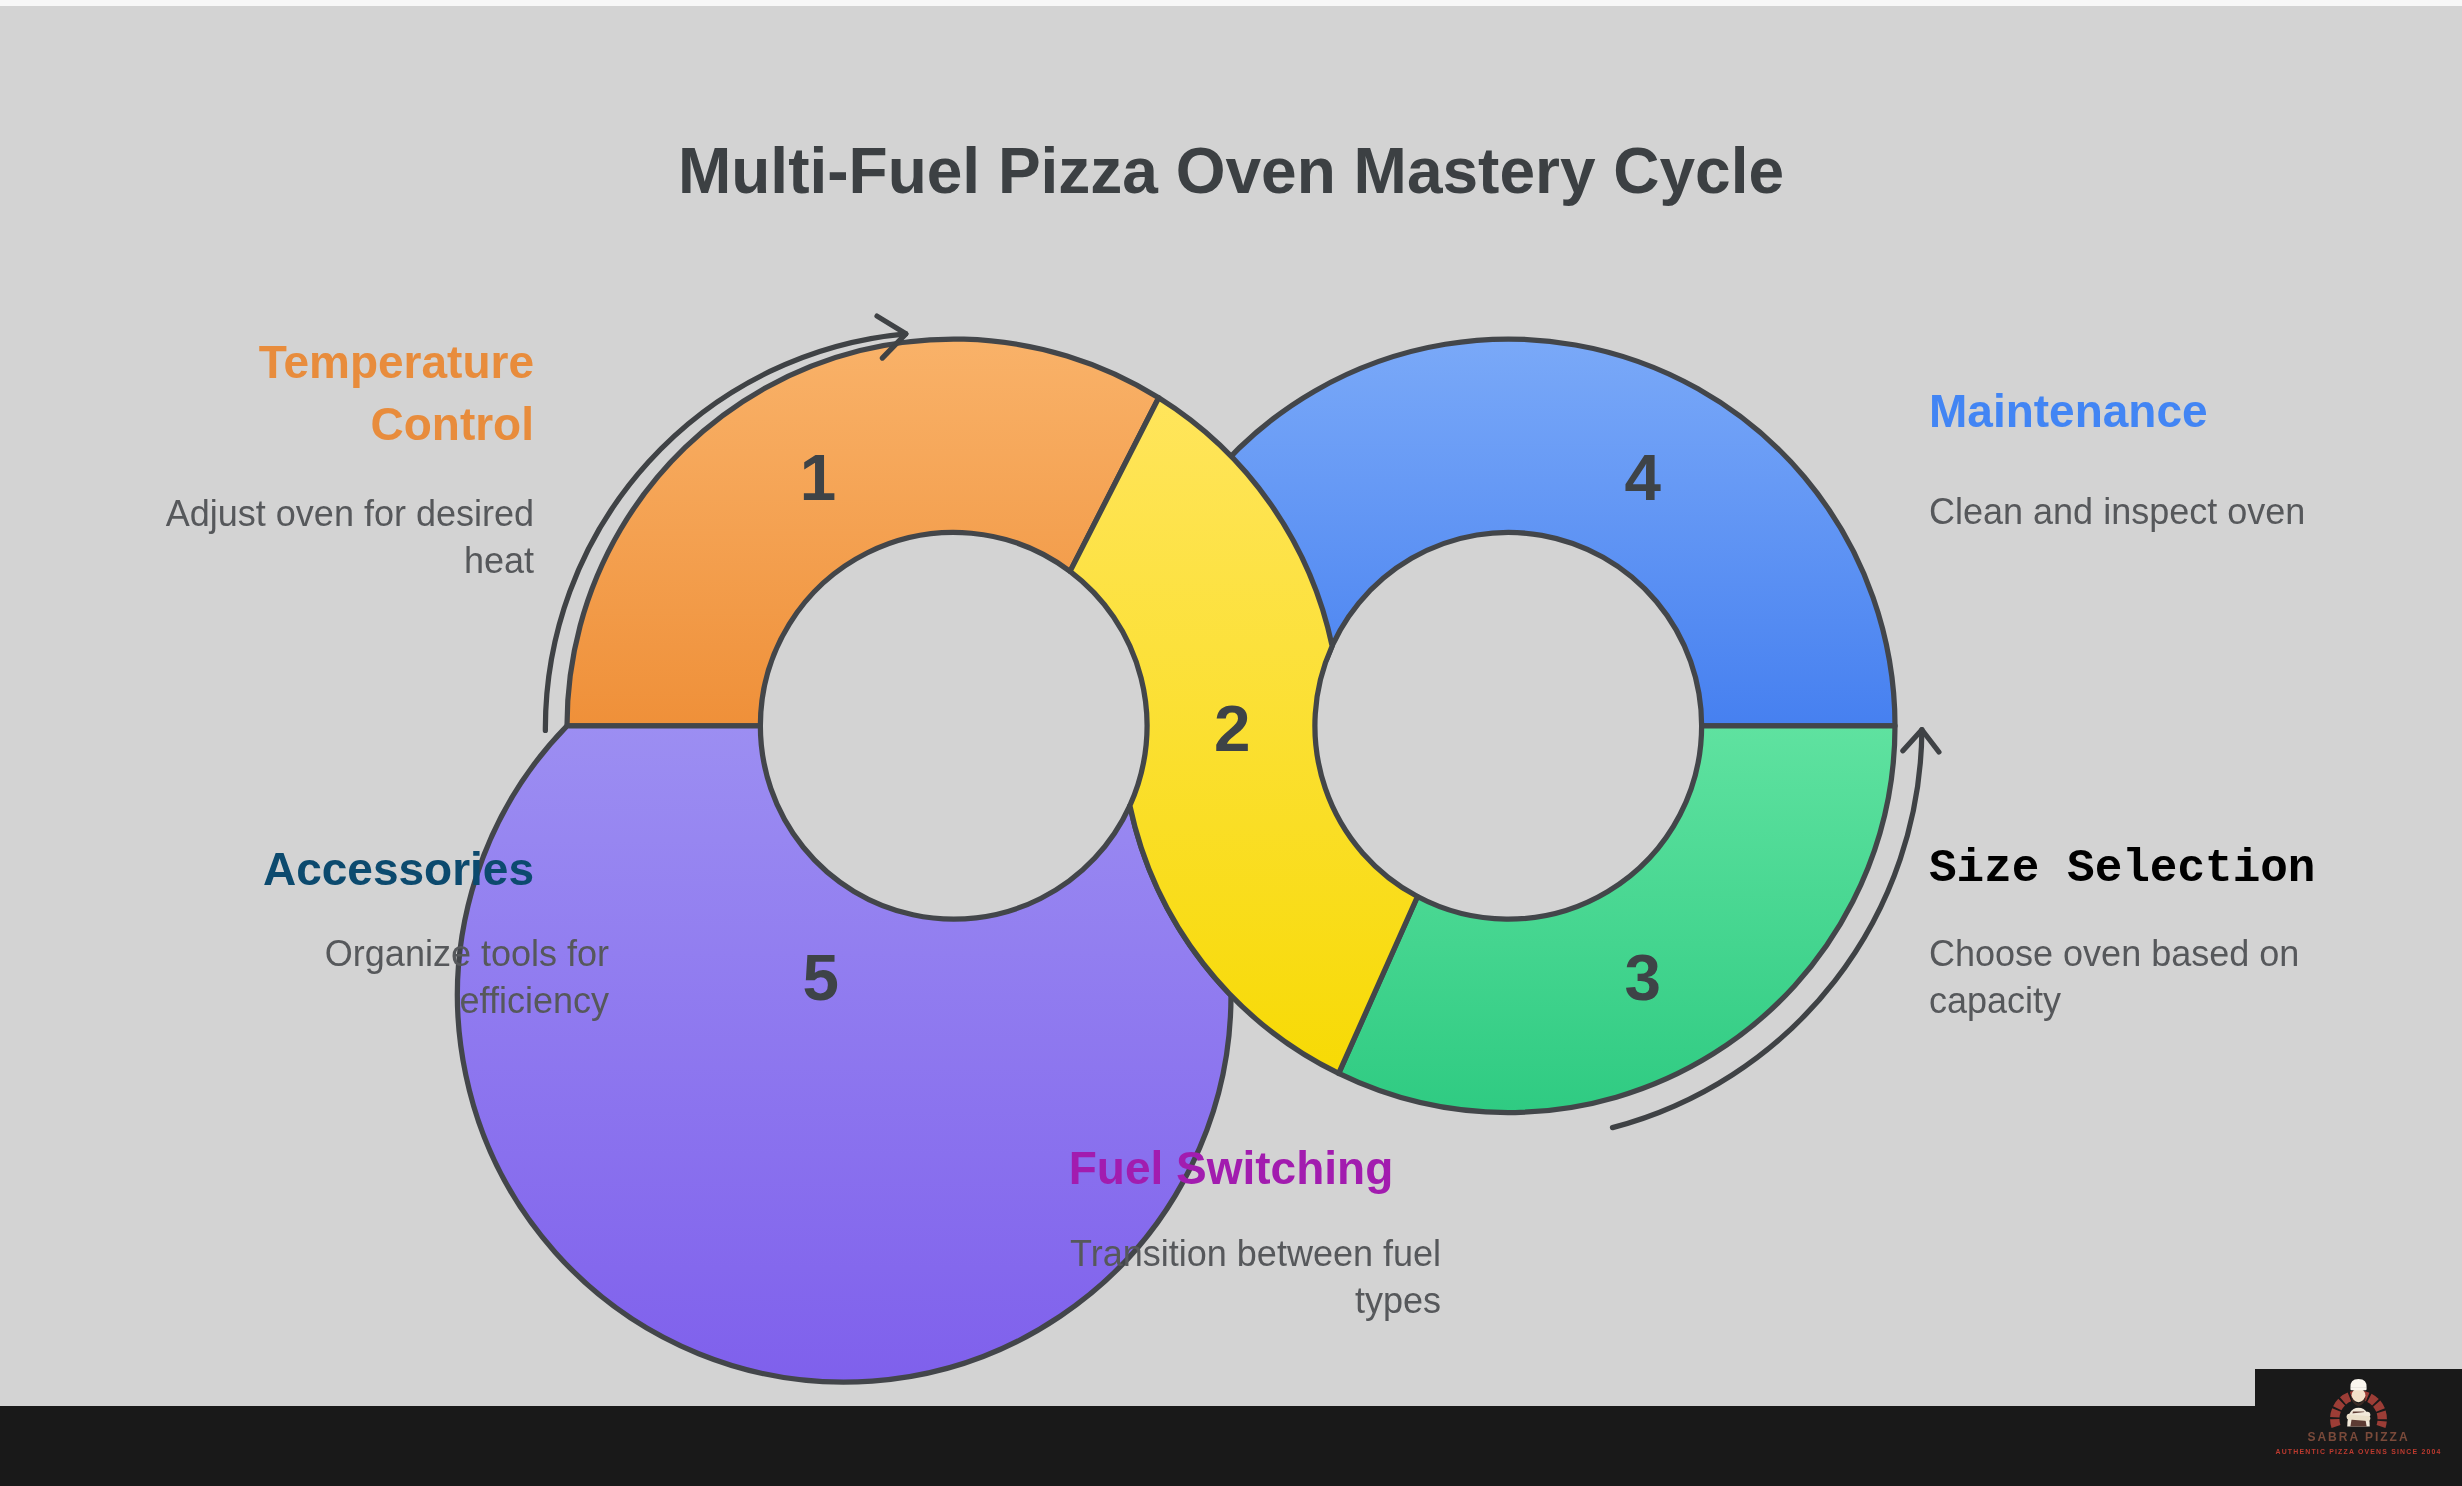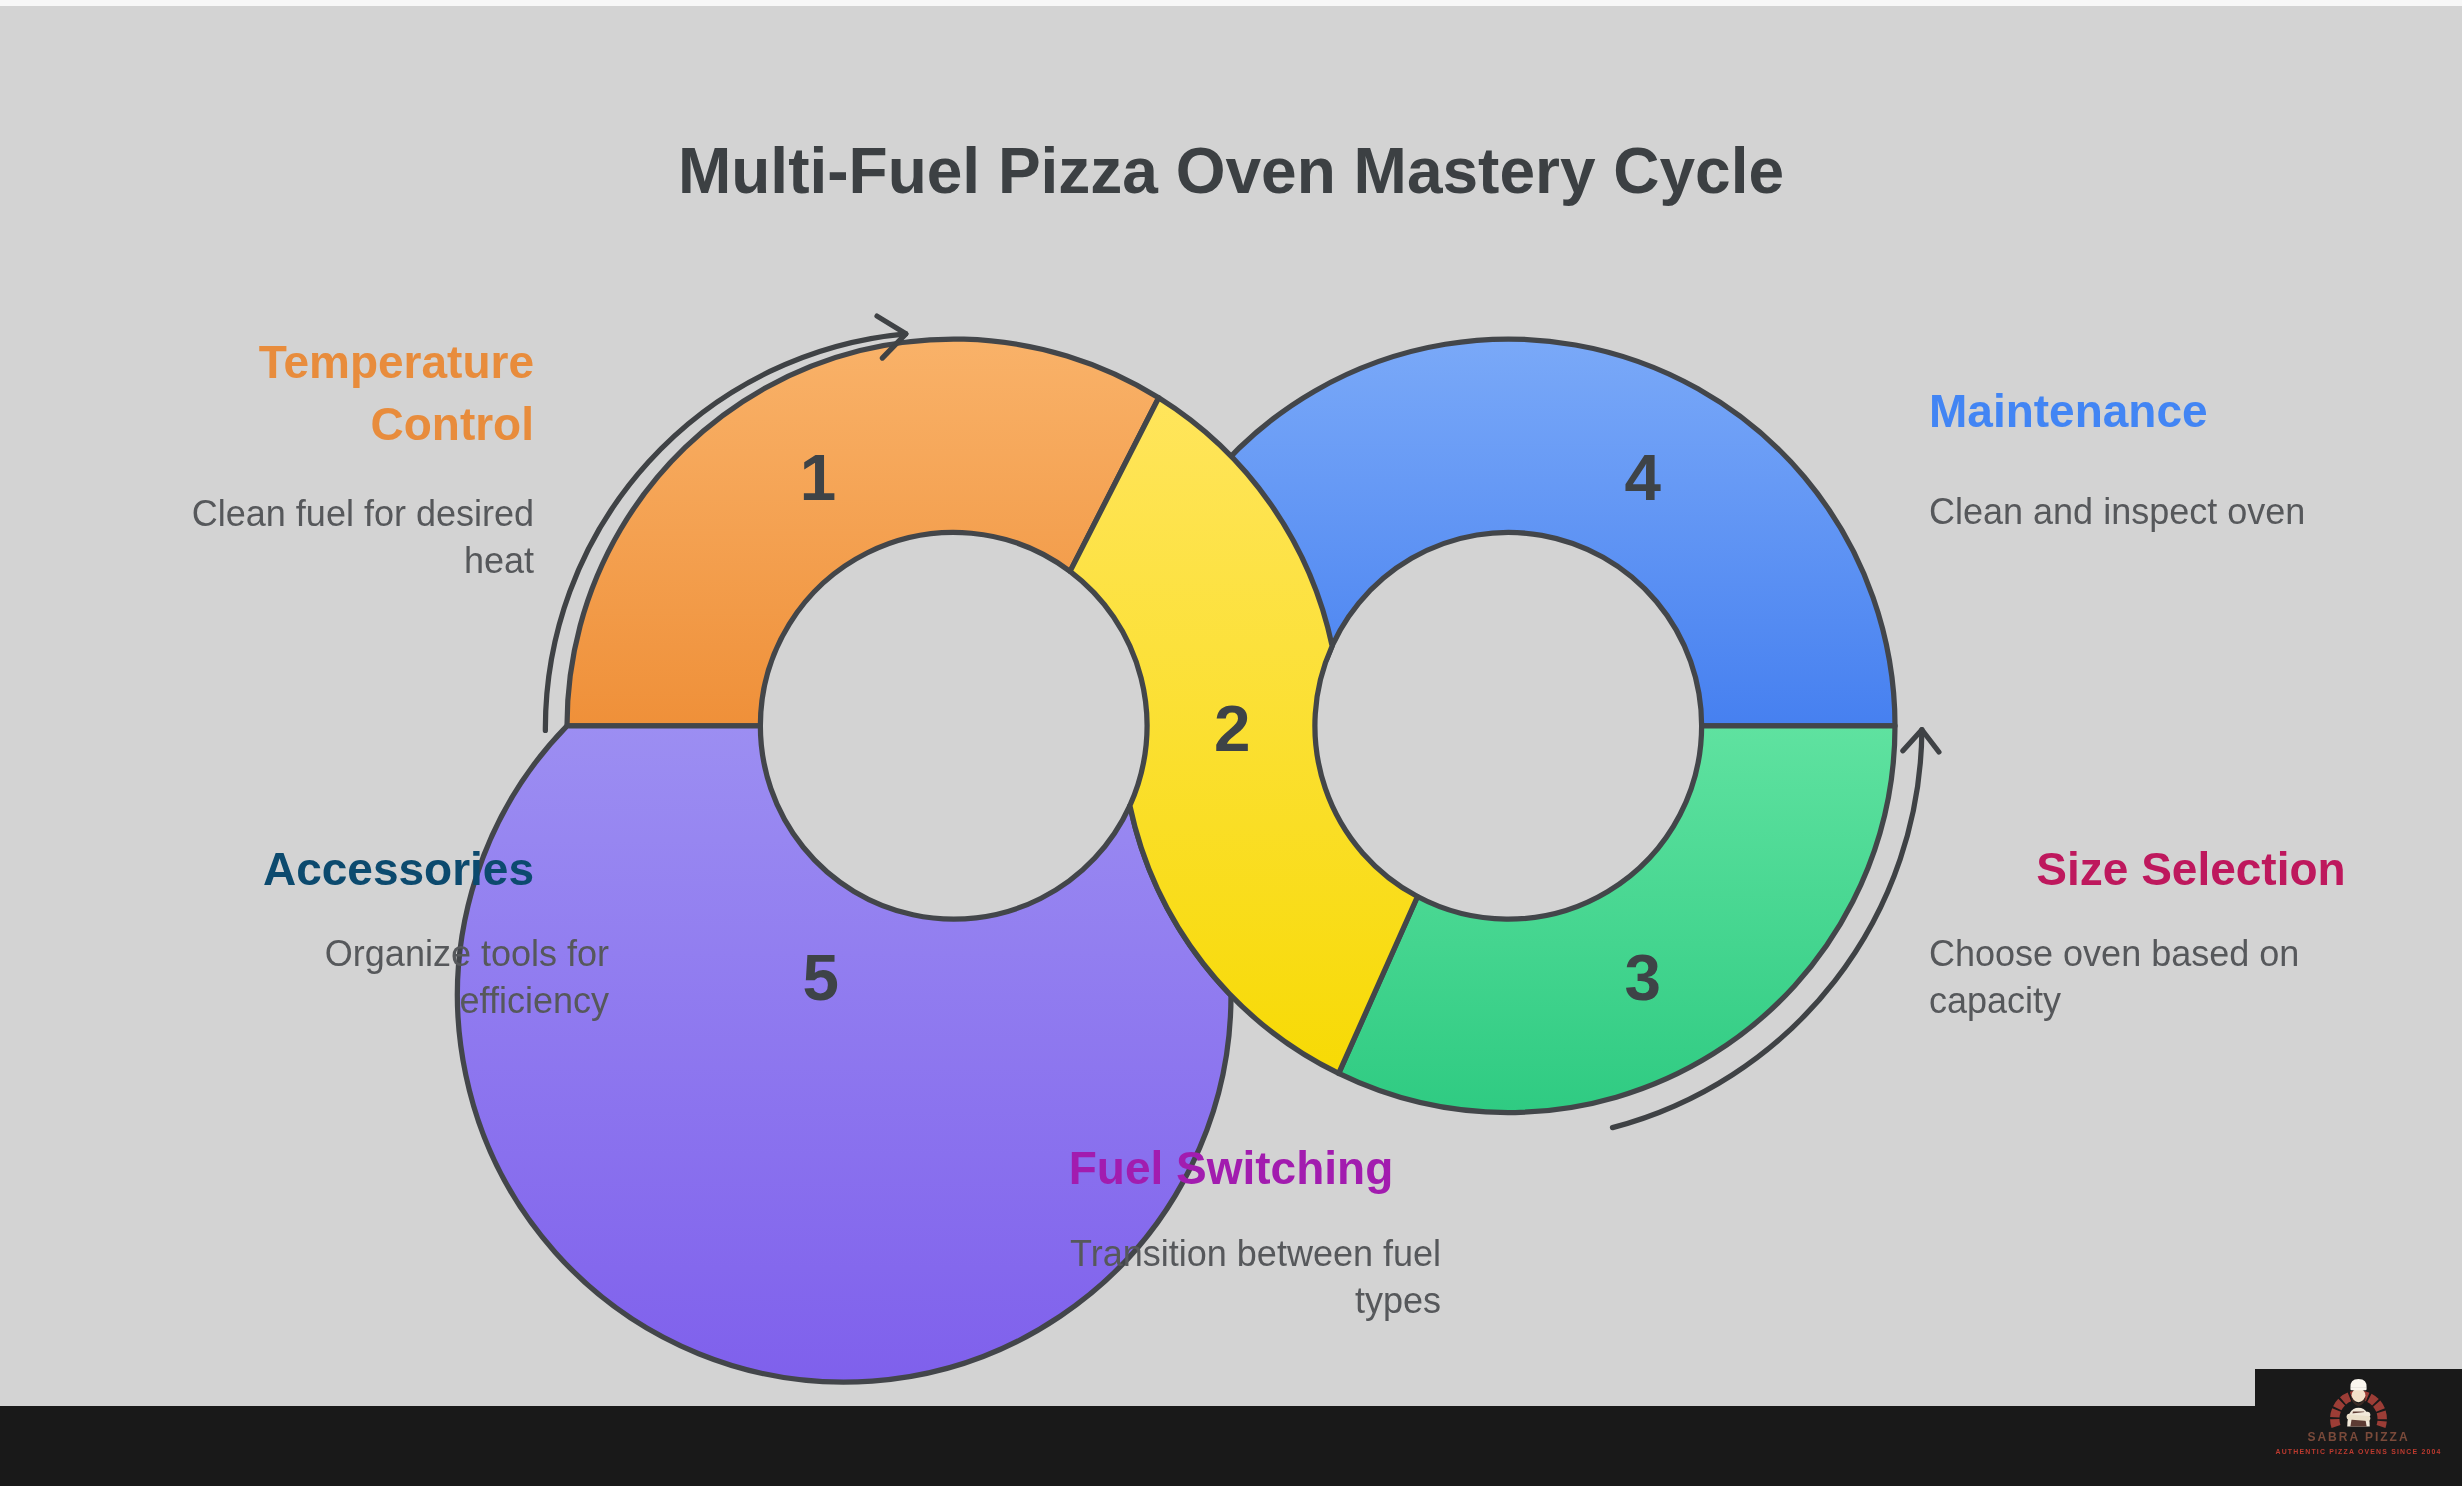--- a/index.html
+++ b/index.html
@@ -15,21 +15,21 @@
 
   .stage-head{position:absolute;font-size:46px;font-weight:bold;line-height:62px;}
   .stage-desc{position:absolute;font-size:36px;color:#56585B;line-height:47px;}
 
   #head-temp {right:1928px;top:331px;width:406px;text-align:right;color:#E88C3C;}
   #desc-temp {right:1928px;top:490px;width:420px;text-align:right;}
   #head-maint{left:1929px;top:380px;width:590px;text-align:left;color:#4285F4;}
   #desc-maint{left:1929px;top:488px;width:642px;text-align:left;}
   #head-acc  {right:1928px;top:838px;width:459px;text-align:right;color:#0c4a6e;}
   #desc-acc  {right:1853px;top:930px;width:321px;text-align:right;}
-  #head-size {left:1929px;top:838px;width:524px;text-align:center;color:#be185d;}
+  #head-size {left:1929px;top:838px;width:524px;text-align:left;color:#000000;font-family:Liberation Mono, monospace;}
   #desc-size {left:1929px;top:930px;width:374px;text-align:left;}
   #head-fuel {left:0;top:1137px;width:2462px;text-align:center;color:#a21caf;}
   #desc-fuel {left:1021px;top:1230px;width:420px;text-align:right;}
 
   .footer-bar{position:absolute;left:0;top:1406px;width:2462px;height:81px;background:#191919;}
   .footer-tab{position:absolute;left:2255px;top:1369px;width:207px;height:118px;background:#191919;}
   .logo{position:absolute;left:2255px;top:1369px;width:207px;height:118px;text-align:center;}
   .logo-icon{display:block;margin:5.2px auto 0 auto;}
   .logo-name{display:block;margin-top:1.3px;font-size:12px;font-weight:bold;letter-spacing:2px;color:#7A4A3A;}
   .logo-tagline{display:block;margin-top:3.9px;font-size:6.9px;font-weight:bold;letter-spacing:1.2px;color:#BE3A2F;}
@@ -88,21 +88,21 @@
   <g font-family="Liberation Sans, sans-serif" font-size="100" font-weight="bold" fill="#3E4347" text-anchor="middle">
     <text x="1248" y="762">1</text>
     <text x="1880" y="1146">2</text>
     <text x="2506" y="1526">3</text>
     <text x="2506" y="762">4</text>
     <text x="1252" y="1526">5</text>
   </g>
 </svg>
 
 <div class="stage-head" id="head-temp">Temperature Control</div>
-<div class="stage-desc" id="desc-temp">Clean fuel for desired heat</div>
+<div class="stage-desc" id="desc-temp">Adjust oven for desired heat</div>
 
 <div class="stage-head" id="head-maint">Maintenance</div>
 <div class="stage-desc" id="desc-maint">Clean and inspect oven</div>
 
 <div class="stage-head" id="head-acc">Accessories</div>
 <div class="stage-desc" id="desc-acc">Organize tools for efficiency</div>
 
 <div class="stage-head" id="head-size">Size Selection</div>
 <div class="stage-desc" id="desc-size">Choose oven based on capacity</div>
 

